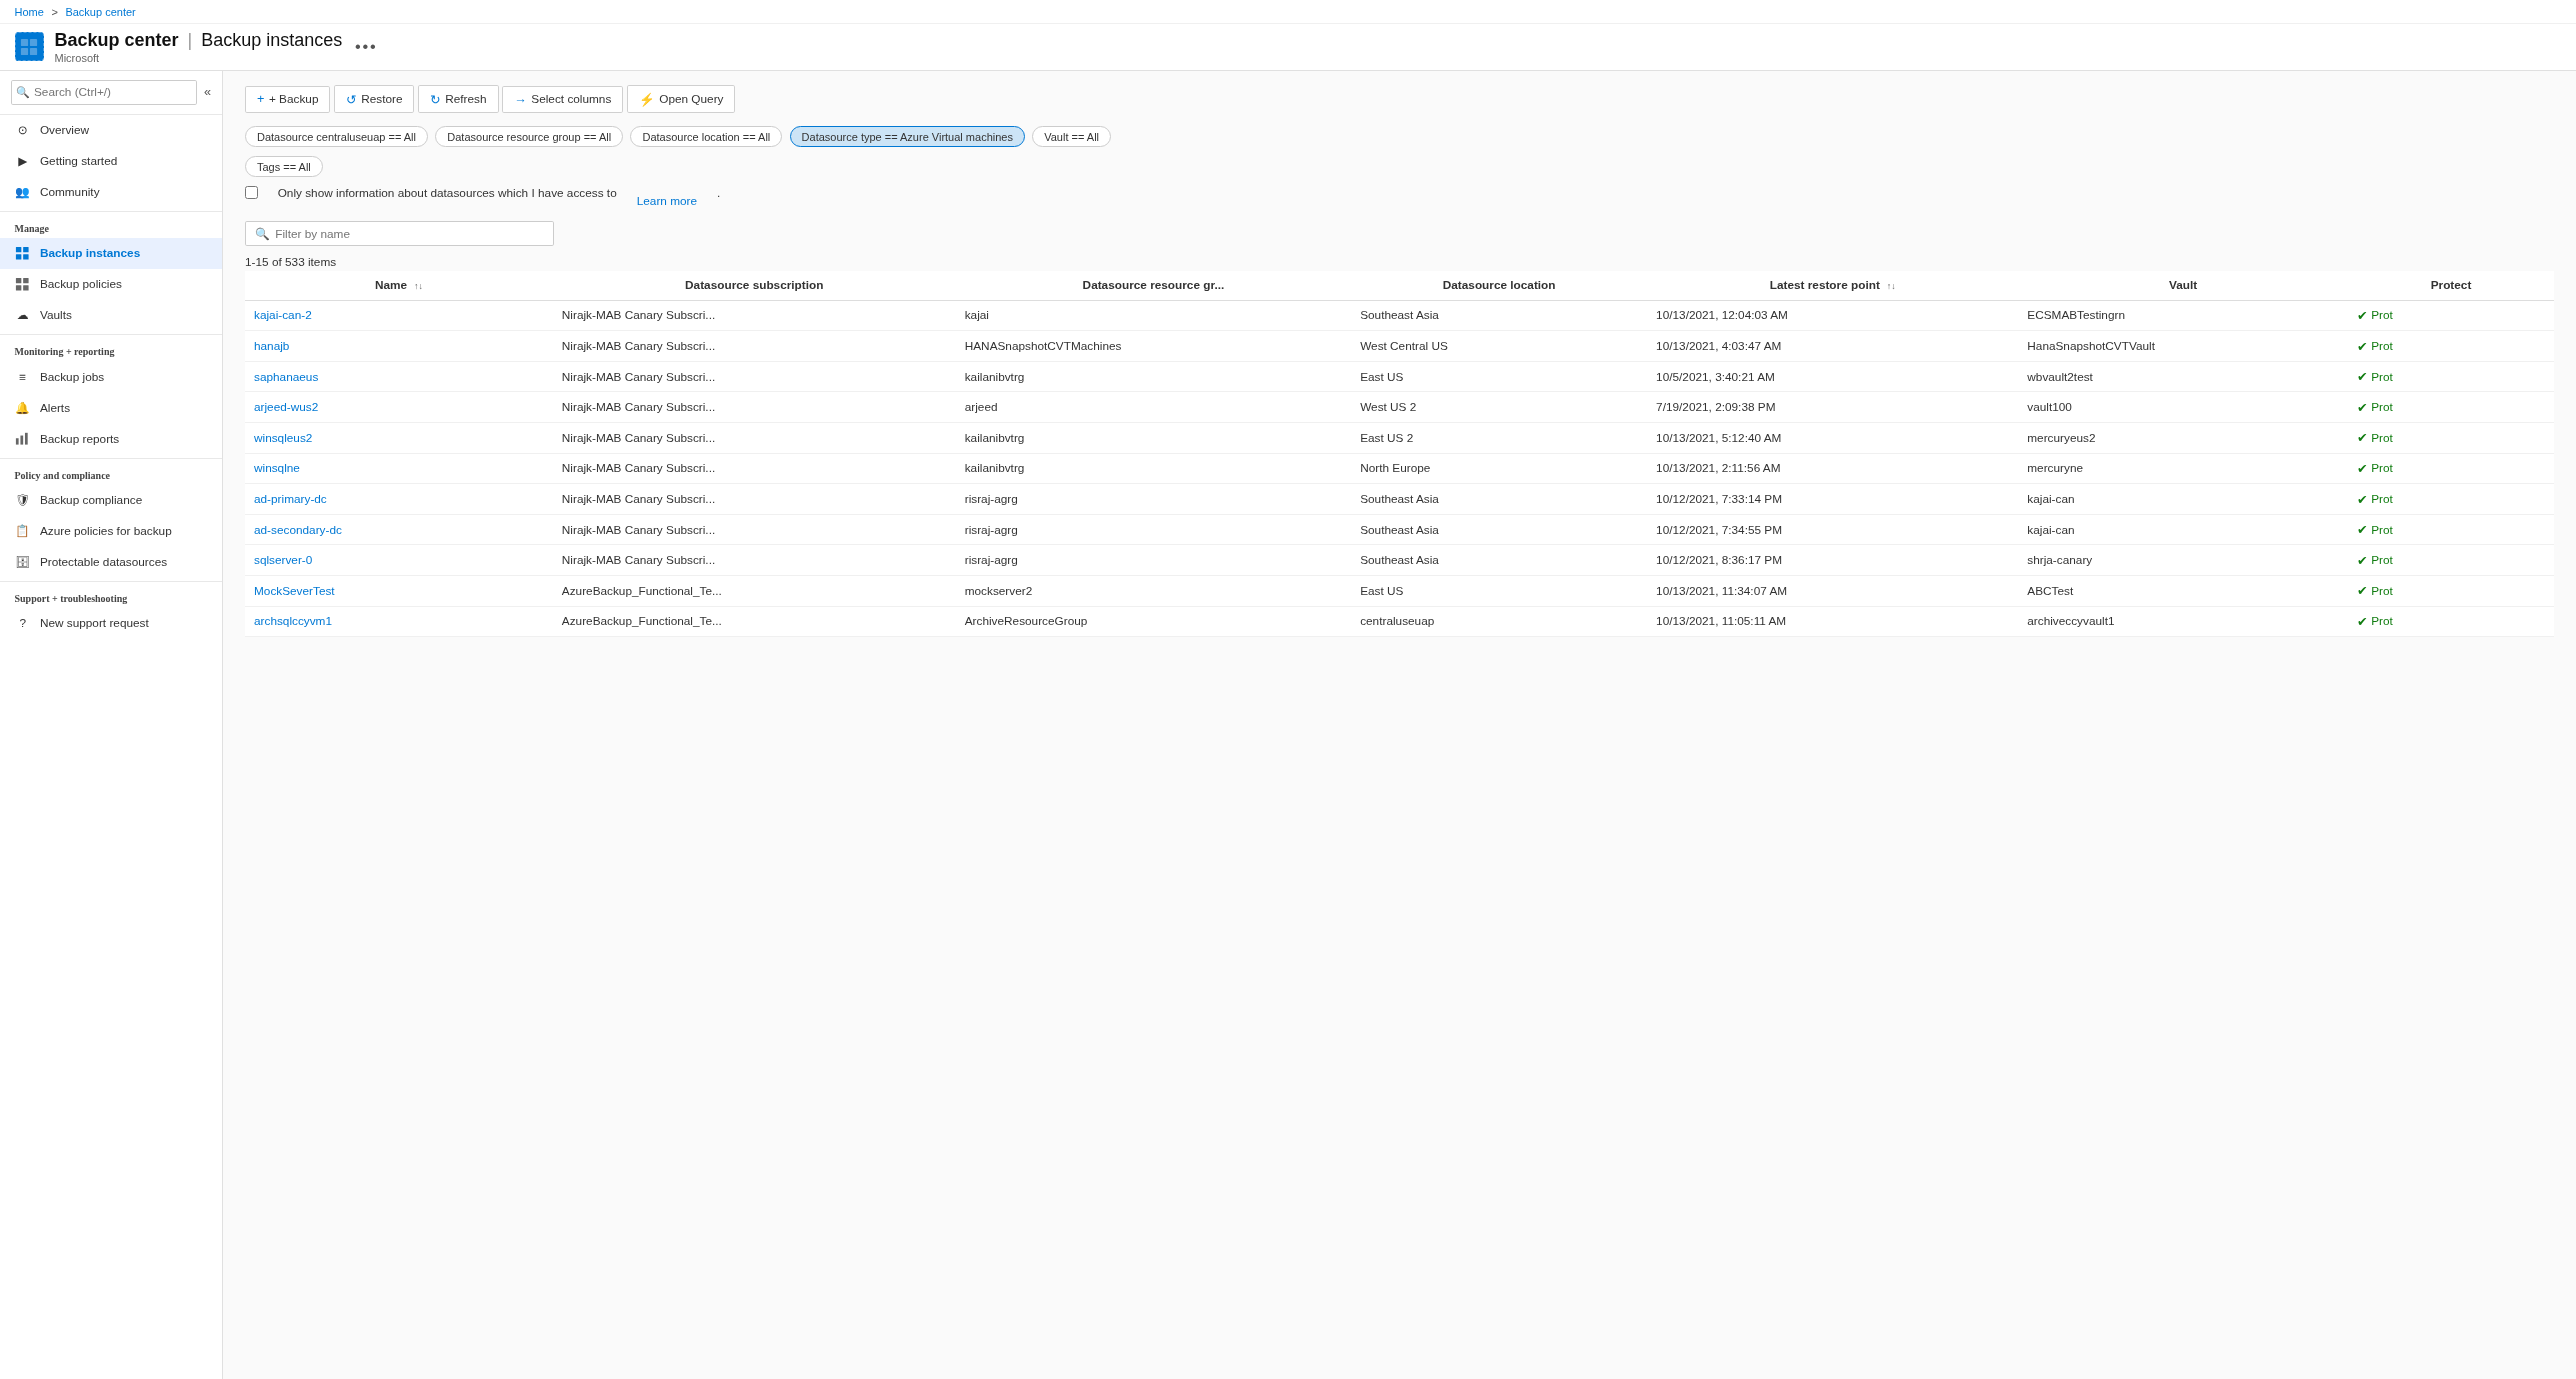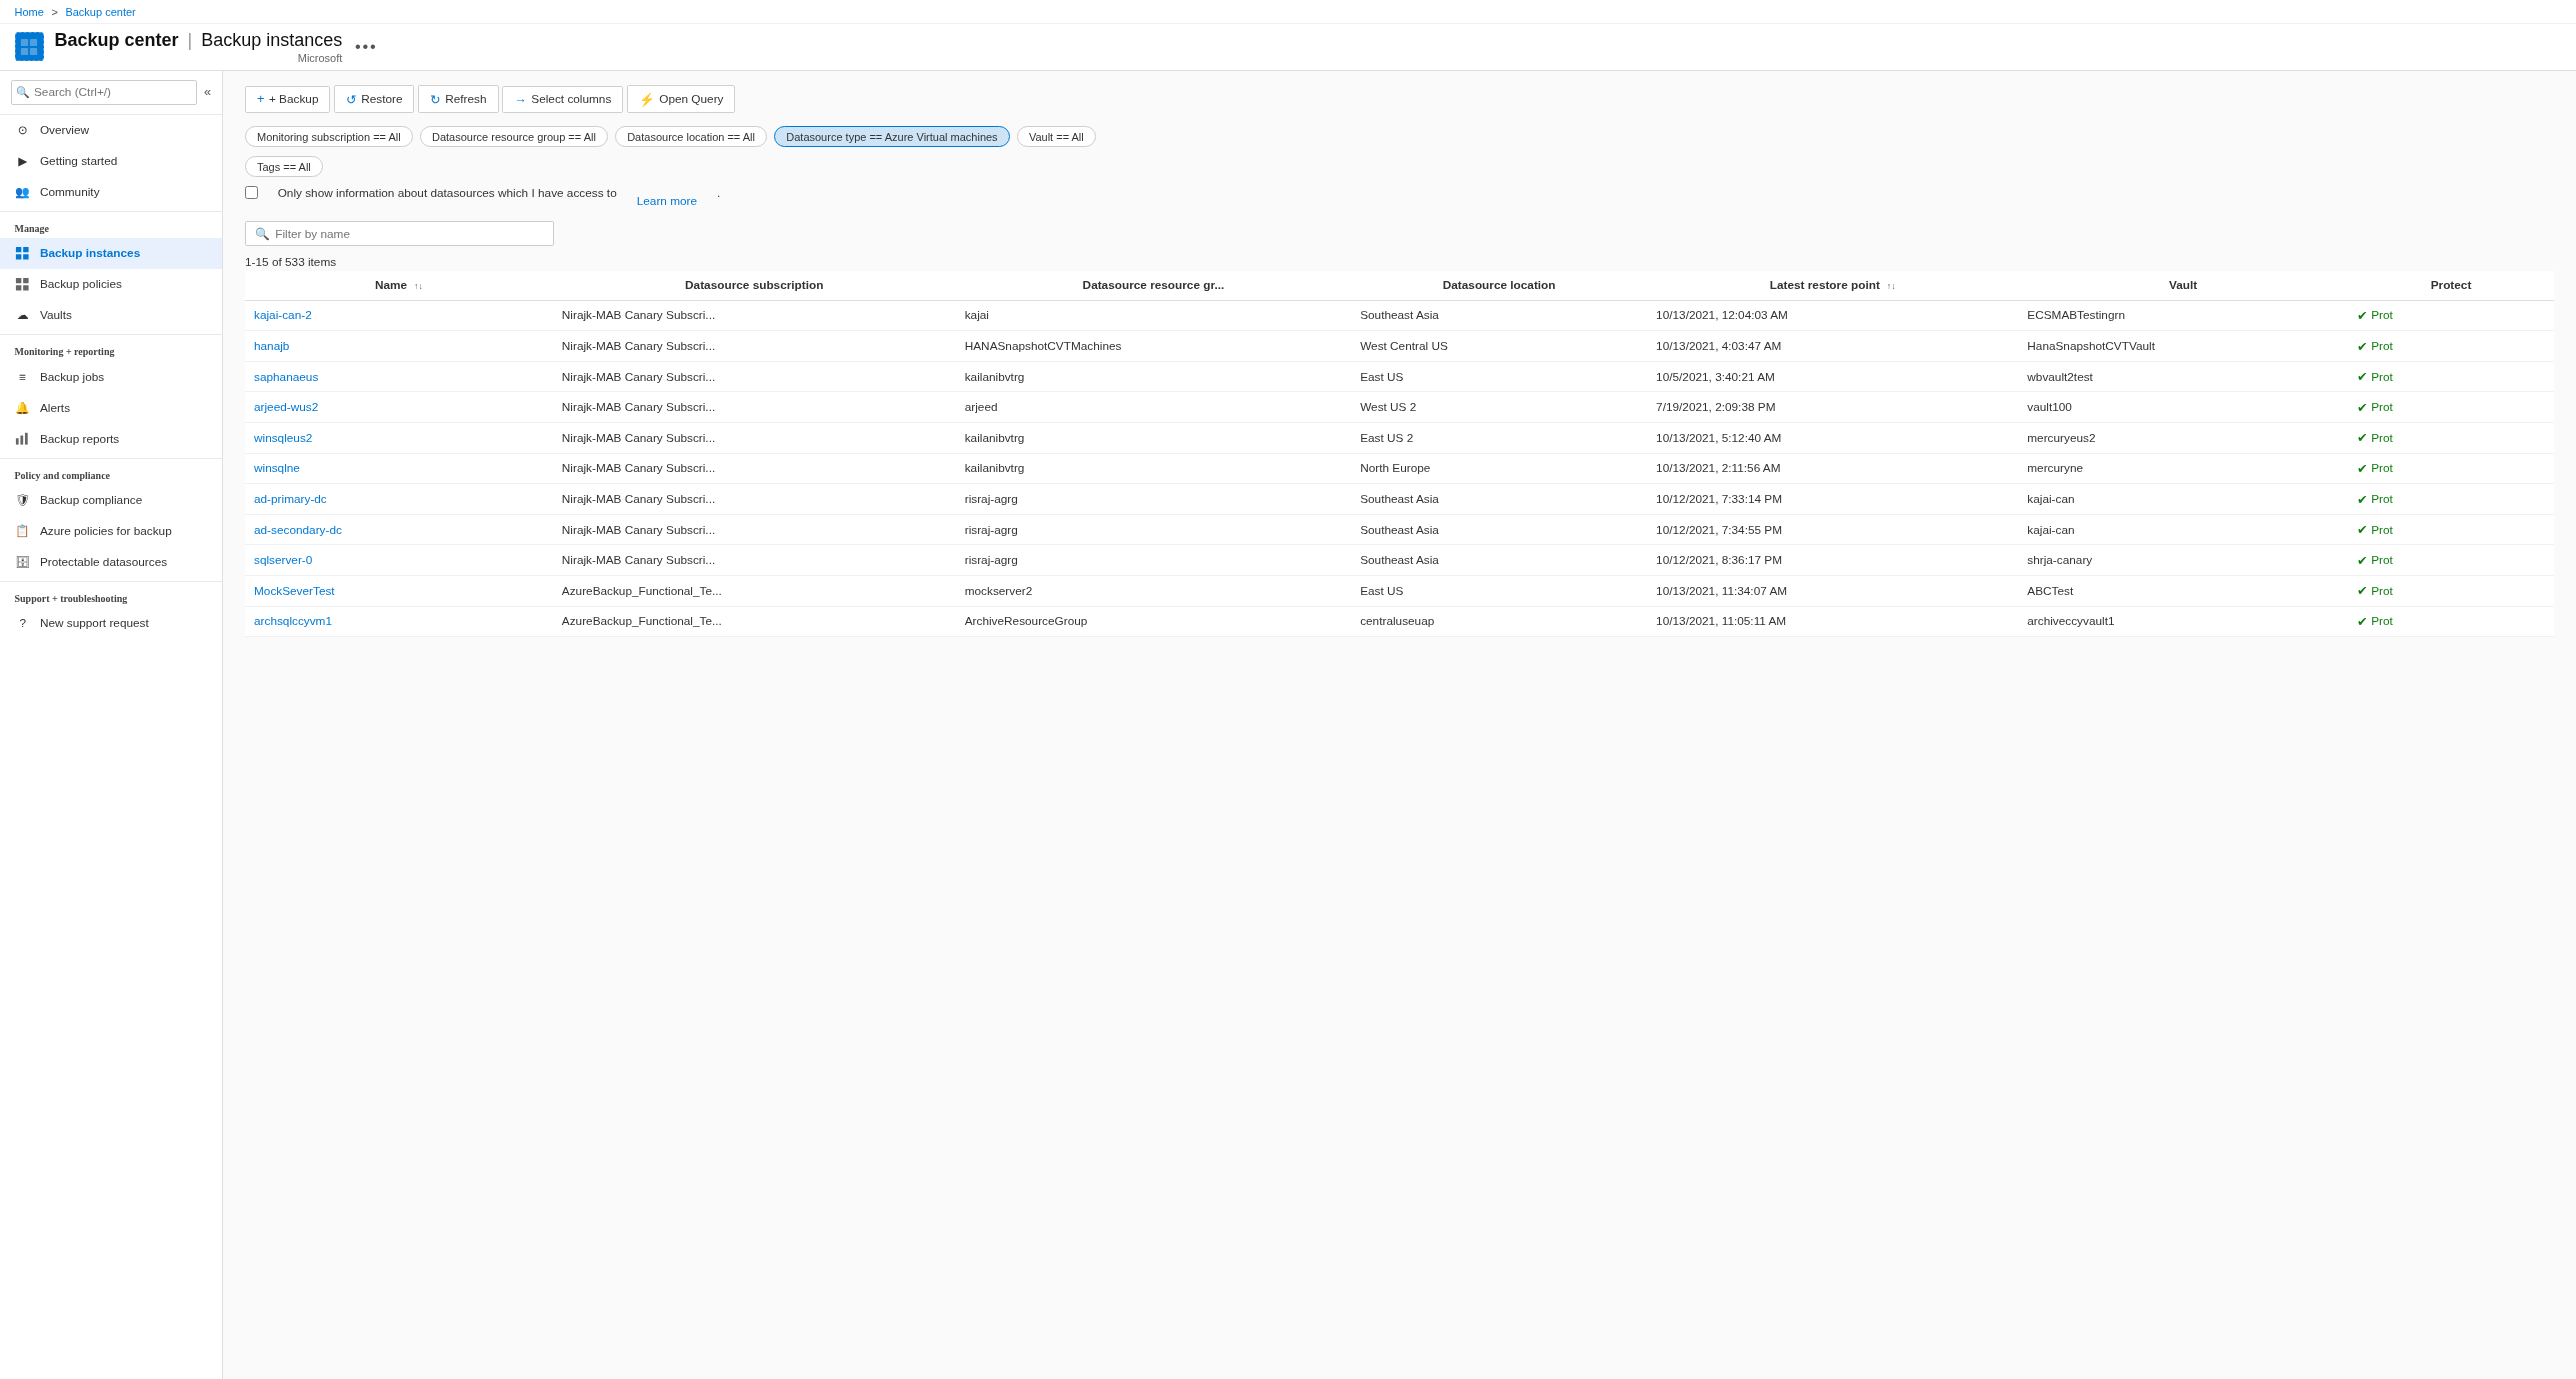--- a/index.html
+++ b/index.html
@@ -2,21 +2,21 @@
 <html style="font-size:14.5px"><head>
   <meta charset="utf-8">
   <style>
     * { box-sizing: border-box; margin: 0; padding: 0; }
     body { font-family: 'Segoe UI', Arial, sans-serif; font-size: 11.8px; color: #333; background: #fff; display: flex; flex-direction: column; height: 100vh; overflow: hidden; }
 
     
     .top-bar { display: flex; align-items: center; padding: 5.5px 14.5px; border-bottom: 0.9px solid #e0e0e0; background: #fff; min-height: 44px; }
     .app-icon { width: 29px; height: 29px; background: #0078d4; border: 1.8px dashed #50a0e0; border-radius: 3.6px; display: flex; align-items: center; justify-content: center; color: #fff; font-size: 12.7px; margin-right: 11px; flex-shrink: 0; }
     .app-title { font-size: 18px; font-weight: 600; color: #111; }
-    .app-subtitle { font-size: 11px; color: #666; margin-top: 1.8px; text-align: right; }
+    .app-subtitle { font-size: 11px; color: #666; margin-top: 1.8px; }
     .title-sep { color: #999; margin: 0 9px; font-size: 18px; font-weight: 300; }
     .page-title { font-size: 18px; font-weight: 400; color: #111; }
     .more-btn { margin-left: 12.7px; color: #555; cursor: pointer; font-size: 16.4px; letter-spacing: 1.8px; }
 
     
     .breadcrumb { padding: 5.5px 14.5px; font-size: 11px; color: #555; border-bottom: 0.9px solid #f0f0f0; }
     .breadcrumb a { color: #0078d4; text-decoration: none; }
     .breadcrumb span { color: #555; margin: 0 4.5px; }
 
     .main-layout { display: flex; flex: 1; overflow: hidden; }
@@ -222,21 +222,21 @@
         <span>Select columns</span>
       </button>
       <button class="toolbar-btn">
         <span class="toolbar-icon">⚡</span>
         <span>Open Query</span>
       </button>
     </div>
 
     <div class="filter-row">
       <div class="filter-pill">
-        <span>Monitoring subscription == All</span>
+        <span>Datasource centraluseuap == All</span>
       </div>
       <div class="filter-pill">
         <span>Datasource resource group == All</span>
       </div>
       <div class="filter-pill">
         <span>Datasource location == All</span>
       </div>
       <div class="filter-pill active-filter">
         <span>Datasource type == Azure Virtual machines</span>
       </div>

